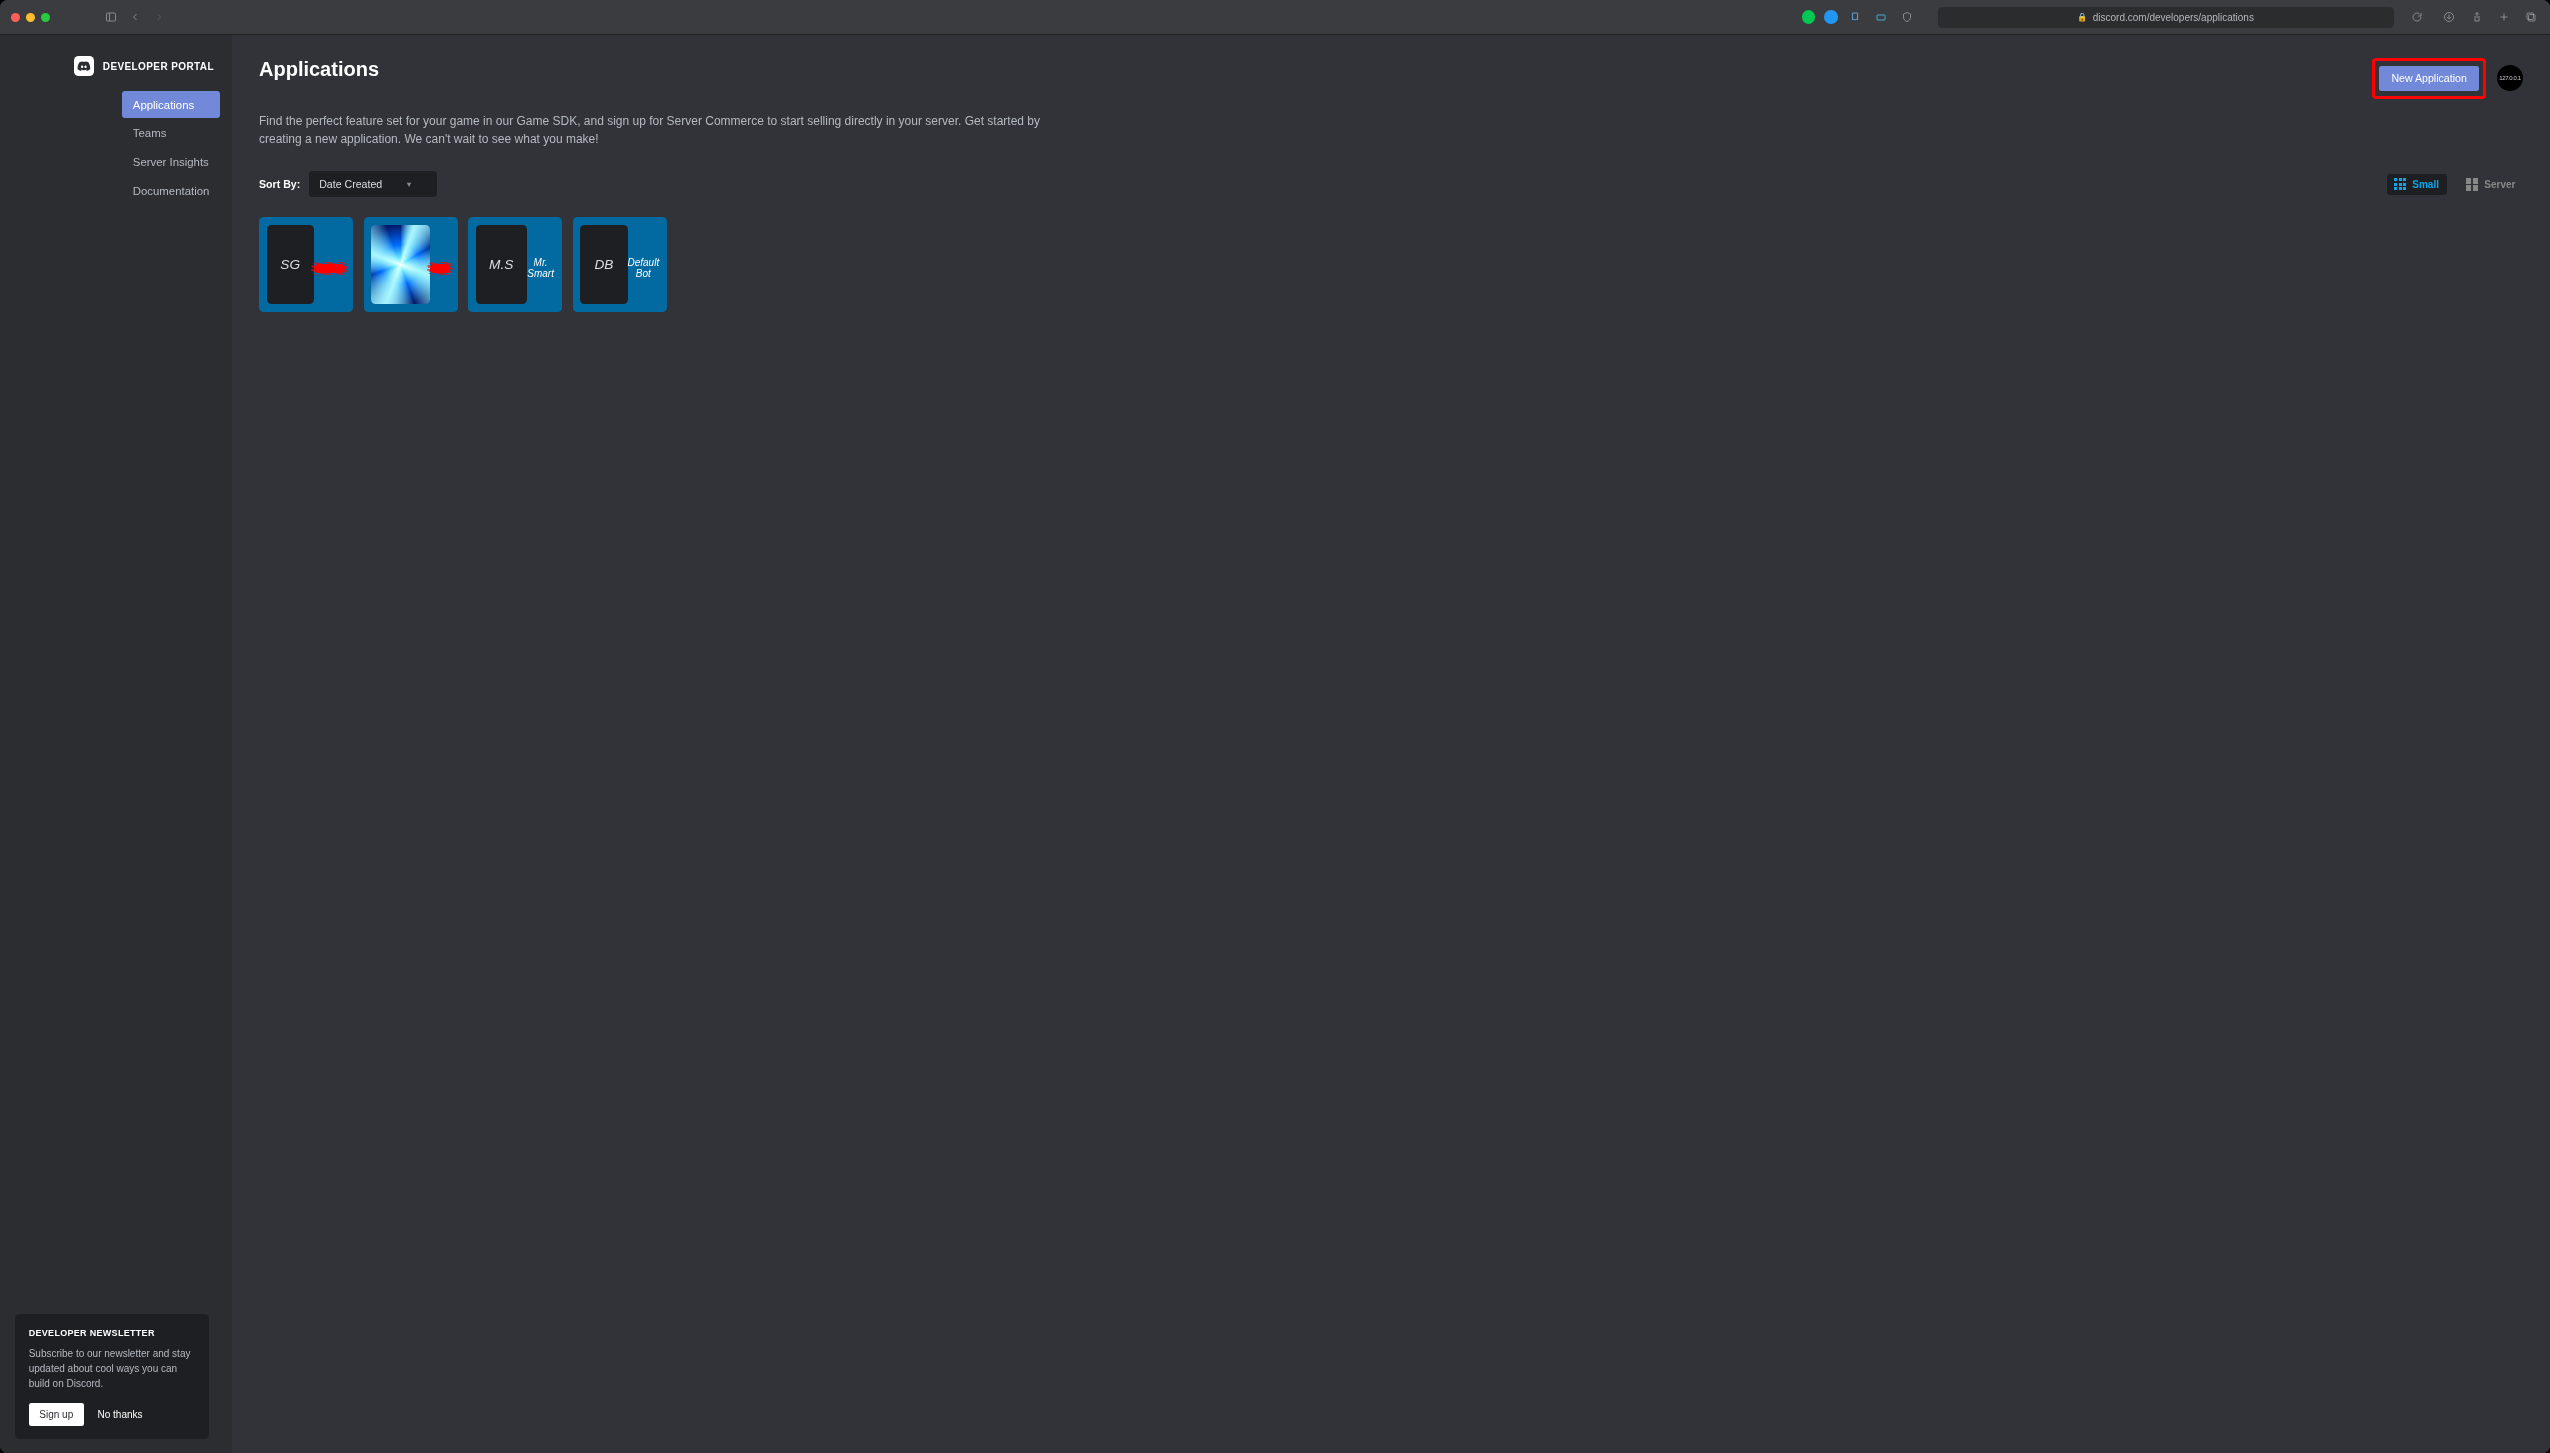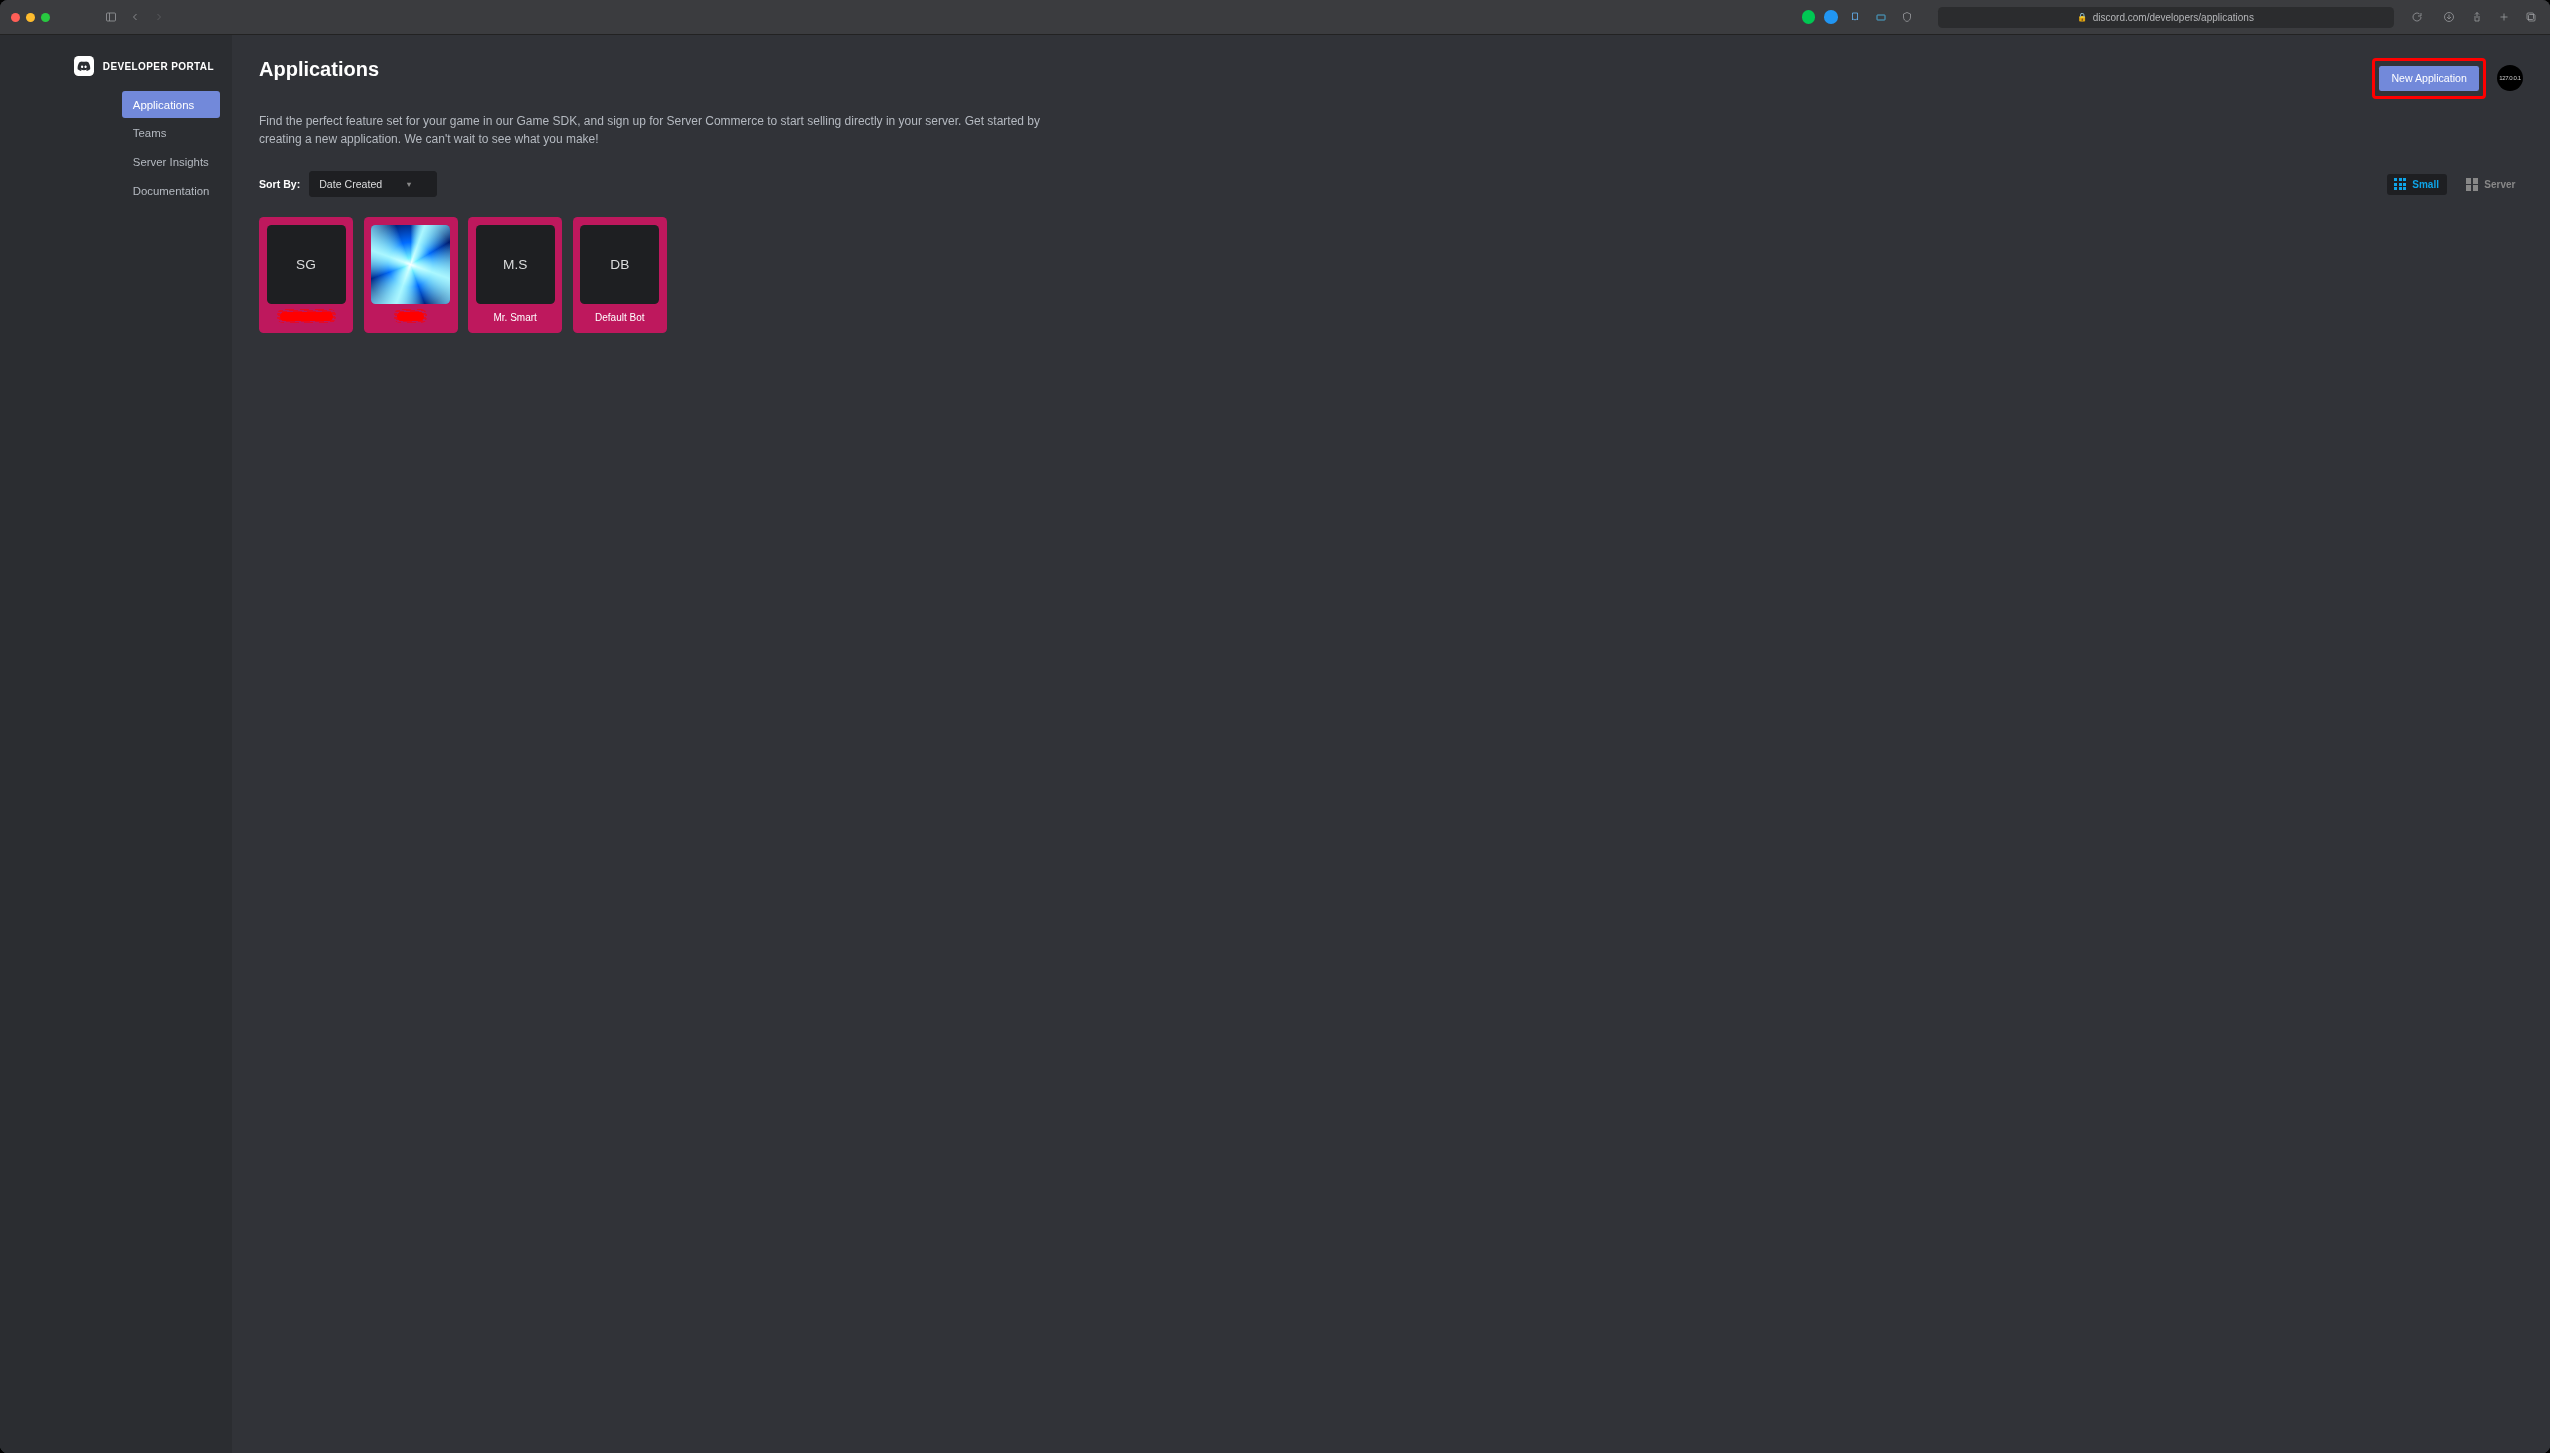--- a/index.html
+++ b/index.html
@@ -127,22 +127,22 @@
     .view-btn .grid-icon { display: grid; grid-template-columns: repeat(3, 3px); grid-template-rows: repeat(3, 3px); gap: 1.5px; }
     .view-btn .grid-icon span { background: currentColor; width: 3px; height: 3px; }
     .view-btn .large-icon { display: grid; grid-template-columns: repeat(2, 5.3px); grid-template-rows: repeat(2, 5.3px); gap: 1.5px; }
     .view-btn .large-icon span { background: currentColor; width: 5.3px; height: 5.3px; }
     .view-label { font-size: 10px; font-weight: 600; }
 
     .section-title { font-size: 13.7px; font-weight: 700; color: #fff; margin-bottom: 13.7px; }
 
     .apps-grid { display: flex; gap: 10.6px; flex-wrap: wrap; }
     .app-card {
-      width: 94px; background: #be185d; border-radius: 4.6px; padding: 7.6px;
-      cursor: pointer; display: flex; flex-direction: column; align-items: center;
+      width: 94px; background: #0369a1; border-radius: 4.6px; padding: 7.6px;
+      cursor: pointer; display: flex; flex-direction: row; align-items: center; font-style: italic;
     }
     .app-thumb {
       width: 79px; height: 79px; background: #1e1f22; border-radius: 4.6px;
       display: flex; align-items: center; justify-content: center;
       color: #dcddde; font-size: 13.7px; font-weight: 500; overflow: hidden;
     }
     .app-thumb.img {
       background: radial-gradient(circle, #fff 0%, #6ef0ff 12%, #006bff 40%, #001a6b 80%);
       position: relative;
     }
@@ -263,20 +263,28 @@
         </div>
         <div class="brand-text">DEVELOPER PORTAL</div>
       </div>
       <div class="nav">
         <div class="nav-item active">Applications</div>
         <div class="nav-item">Teams</div>
         <div class="nav-item">Server Insights</div>
         <div class="nav-item">Documentation</div>
       </div>
 
+      <div class="newsletter">
+        <div class="newsletter-title">DEVELOPER NEWSLETTER</div>
+        <div class="newsletter-body">Subscribe to our newsletter and stay updated about cool ways you can build on Discord.</div>
+        <div class="newsletter-actions">
+          <button class="btn-signup">Sign up</button>
+          <span class="link-nothanks">No thanks</span>
+        </div>
+      </div>
     </div>
 
     <div class="main">
       <div class="header-row">
         <div class="page-title">Applications</div>
         <div class="header-right">
           <div class="newapp-wrapper">
             <button class="btn-newapp">New Application</button>
           </div>
           <div class="avatar">

